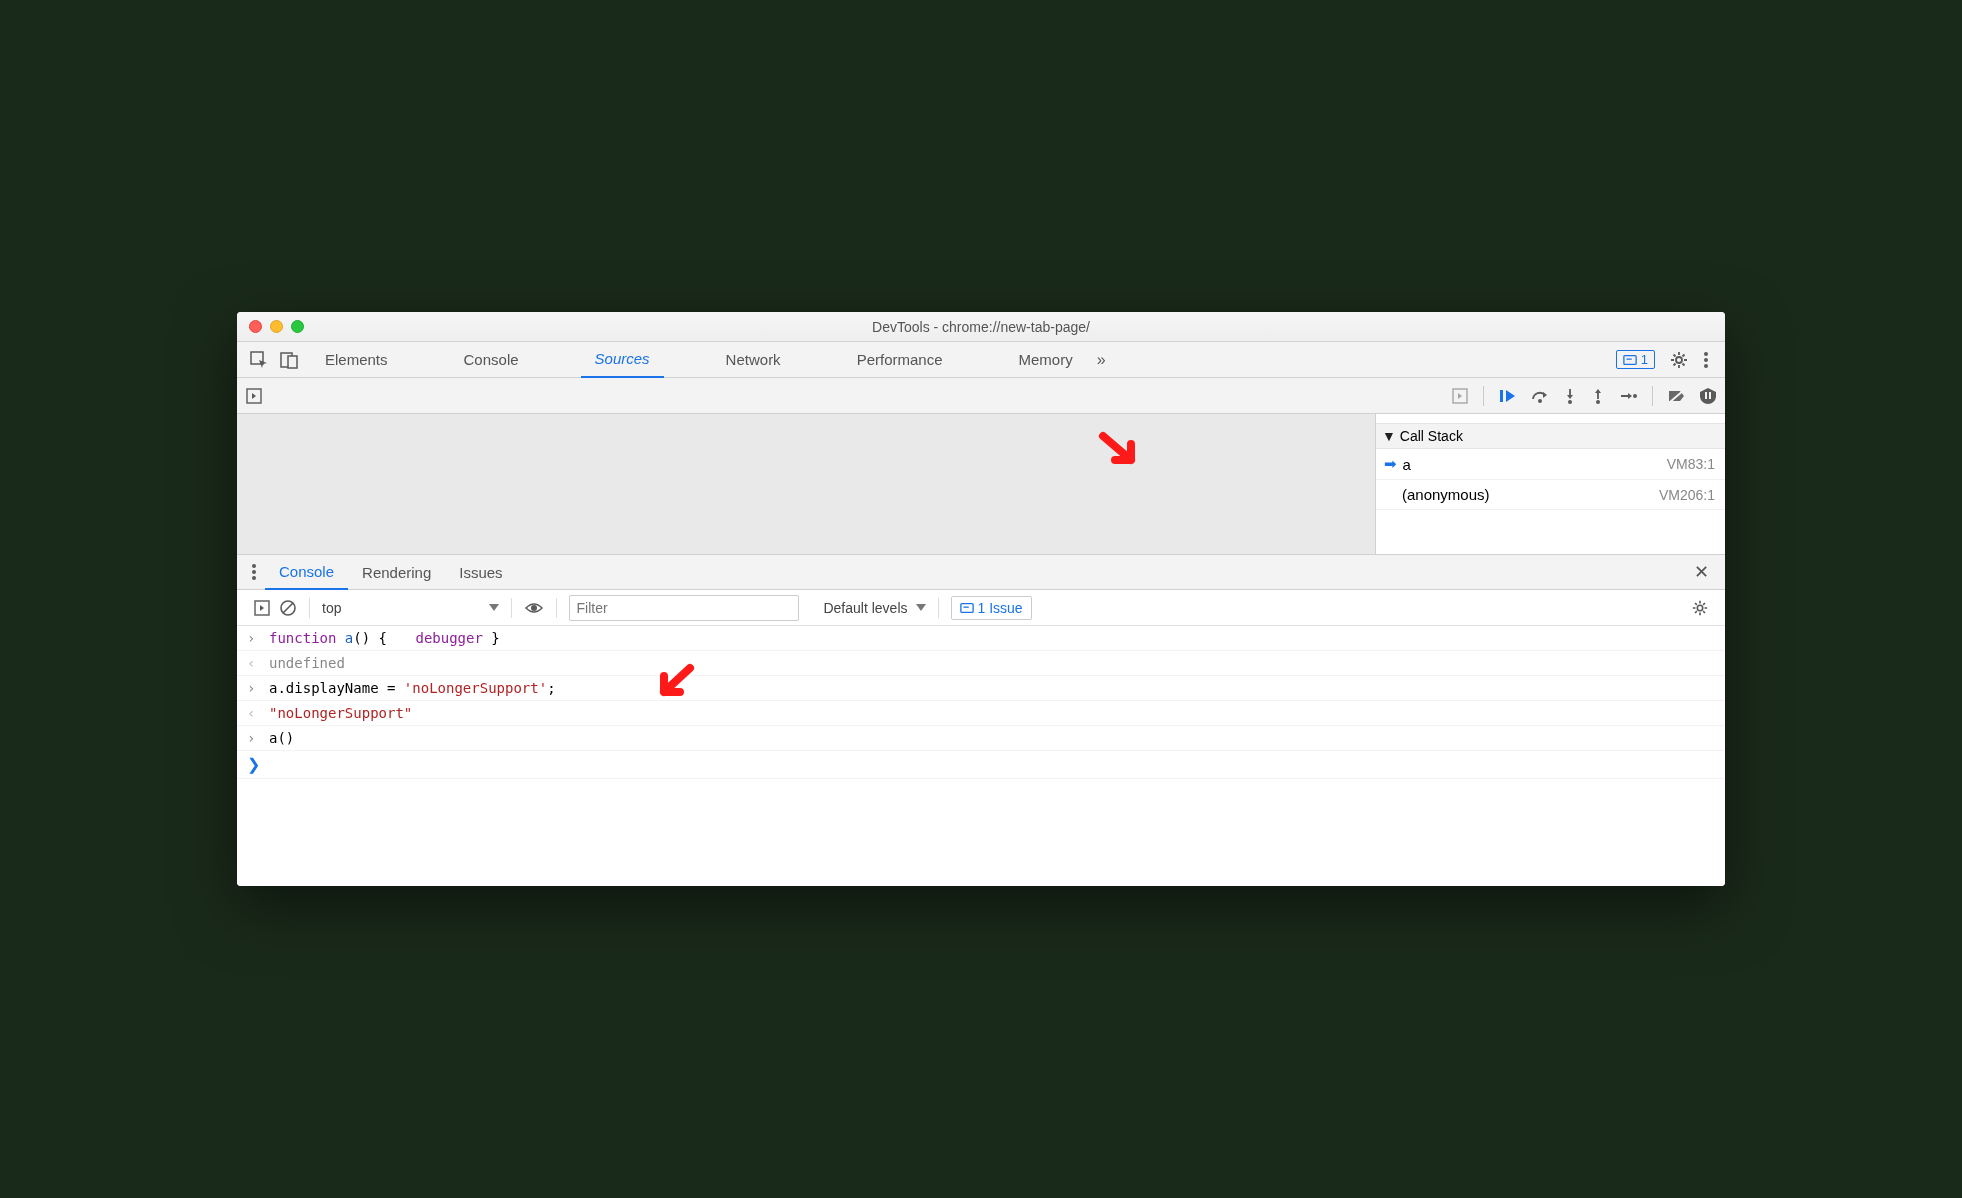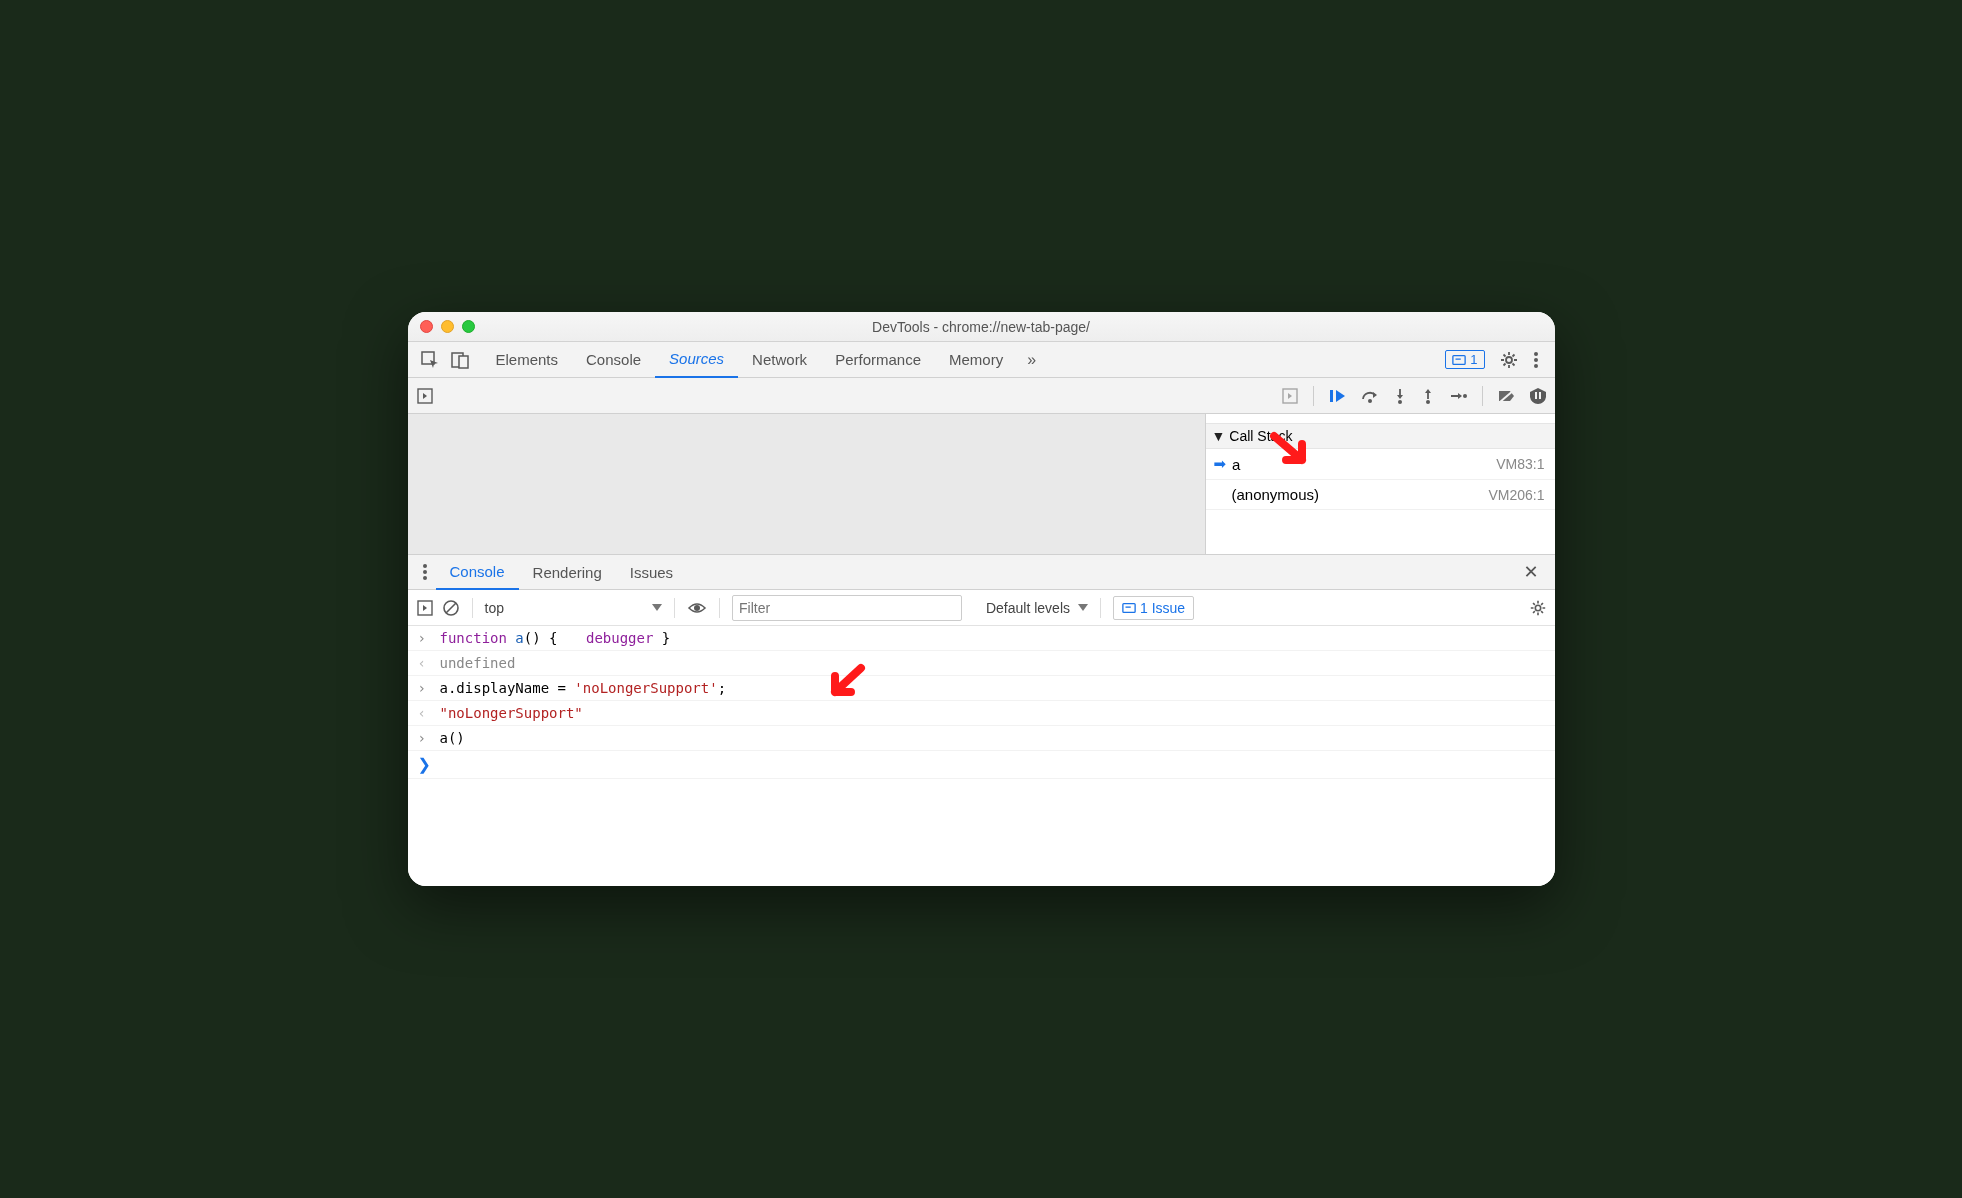--- a/index.html
+++ b/index.html
@@ -6,23 +6,23 @@
 body {
   font-family: -apple-system, BlinkMacSystemFont, "Segoe UI", Helvetica, sans-serif;
   background: #1a2a1a;
   display: flex;
   align-items: center;
   justify-content: center;
   min-height: 100vh;
   padding: 40px;
 }
 .window {
-  width: 1147px;
+  width: 1488px;
   background: #fff;
-  border-radius: 18px;
+  border-radius: 4px;
   box-shadow: 0 20px 60px rgba(0,0,0,0.5);
   overflow: hidden;
   position: relative;
 }
 .titlebar {
   height: 30px;
   background: linear-gradient(#f6f6f6, #eeeeee);
   border-bottom: 1px solid #d2d2d2;
   display: flex;
   align-items: center;
@@ -105,21 +105,21 @@
 .drawer-tabs .dtab {
   padding:0 14px; height:36px; display:flex; align-items:center;
   font-size:15px; color:#555; cursor:pointer;
 }
 .drawer-tabs .dtab.active { color:#1a73e8; border-bottom:2px solid #1a73e8; }
 .drawer-tabs .spacer { flex:1; }
 .drawer-tabs .close { padding:0 10px; font-size:18px; color:#555; cursor:pointer; }
 
 .console-toolbar {
   display:flex; align-items:center; height:36px;
-  border-bottom:1px solid #e2e2e2; padding:0 8px; gap:8px;
+  border-bottom:1px solid #e2e2e2; padding:0 16px; gap:8px;
   font-size:14px; color:#444;
 }
 .console-toolbar .dropdown {
   display:flex; align-items:center; gap:4px;
 }
 .console-toolbar input.filter {
   border:1px solid #ccc; padding:3px 6px; font-size:14px;
   width:230px; height:26px; border-radius:2px;
 }
 .console-toolbar .pill {
@@ -178,21 +178,21 @@
             <path d="M10 10 L18 13 L14 14 L13 18 Z" fill="#5a5a5a"></path>
           </svg>
       </span>
       <span class="icon-btn">
         <svg width="20" height="20" viewBox="0 0 20 20">
             <rect x="2" y="3" width="11" height="14" fill="none" stroke="#5a5a5a" stroke-width="1.5"></rect>
             <rect x="9" y="6" width="9" height="12" fill="#f3f3f3" stroke="#5a5a5a" stroke-width="1.5"></rect>
           </svg>
       </span>
     </div>
-    <div id="main-tabs-container" style="display:flex;">
+    <div id="main-tabs-container" style="display:flex;gap:48px;">
         <div class="tab">Elements</div>
         <div class="tab">Console</div>
         <div class="tab active">Sources</div>
         <div class="tab">Network</div>
         <div class="tab">Performance</div>
         <div class="tab">Memory</div>
       </div>
     <span class="icon-btn" style="padding:0 10px;font-size:16px;">»</span>
     <div class="spacer"></div>
     <div class="right-group">

